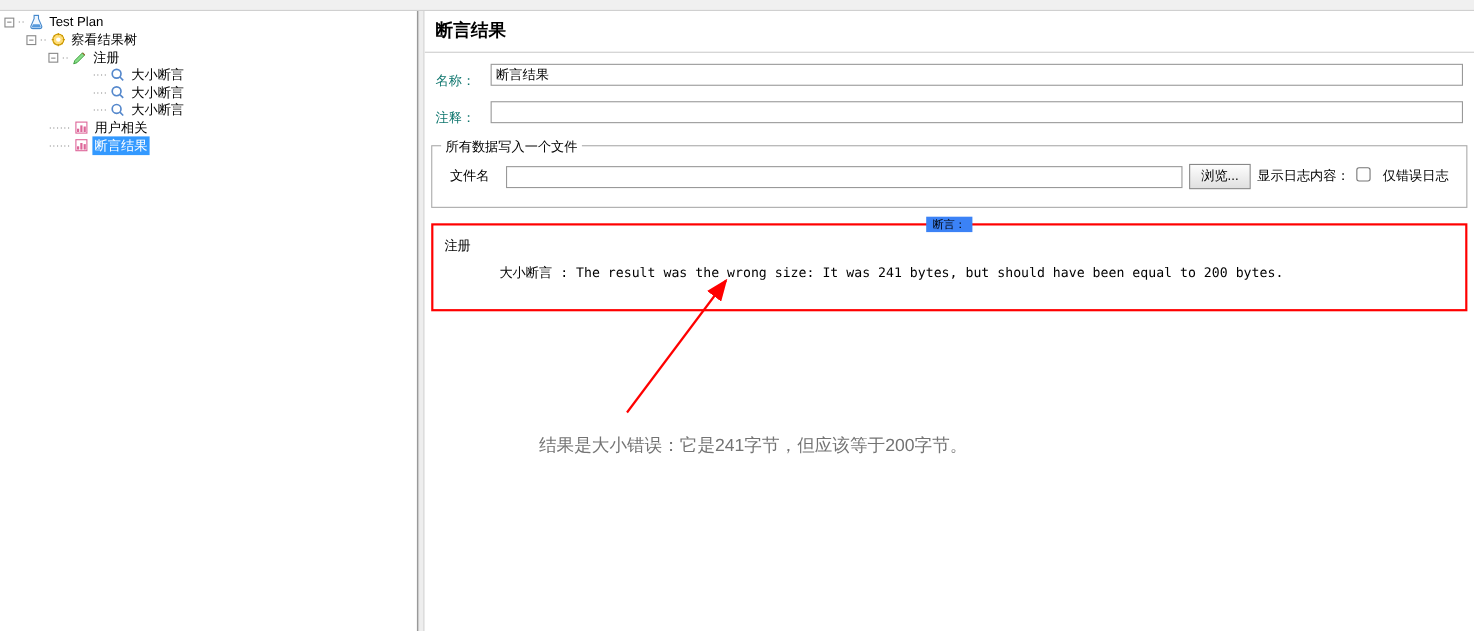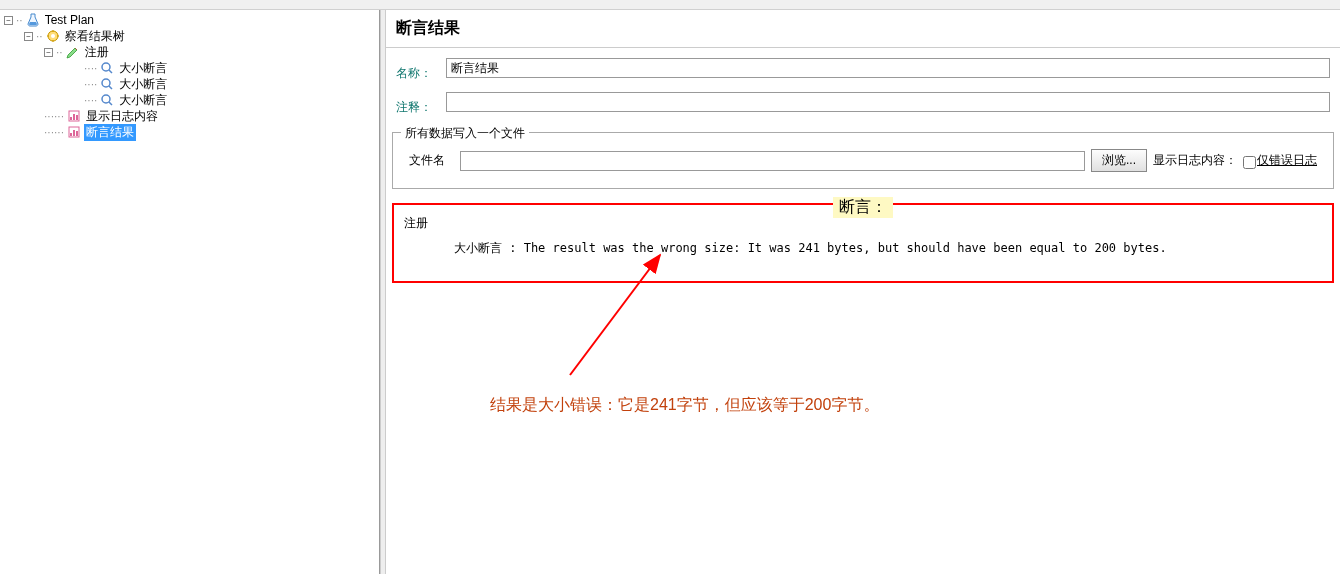--- a/index.html
+++ b/index.html
@@ -158,43 +158,42 @@
     .browse-btn {
       padding: 2px 10px;
       border: 1px solid #888;
       background: linear-gradient(#fdfdfd, #e0e0e0);
       font-size: 12px;
       font-family: inherit;
       cursor: pointer;
     }
     .checkbox-label {
       display: flex;
-      align-items: flex-end;
-      gap: 1px;
-      text-decoration: underline;
+      align-items: flex-start;
+      gap: 11px;
     }
     .log-label {
       margin-left: 0;
     }
     
     .assertion-box {
       margin: 10px 6px;
       border: 2px solid #ff0000;
       position: relative;
       padding: 10px;
       min-height: 80px;
     }
     .assertion-legend {
       position: absolute;
       top: -8px;
       left: 50%;
       transform: translateX(-50%);
-      background: #fef9c3;
+      background: #3b82f6;
       padding: 0 6px;
-      font-size: 16px;
+      font-size: 10px;
       color: #000;
     }
     .assertion-content {
       font-size: 12px;
     }
     .assertion-reg-label {
       display: block;
       margin-bottom: 8px;
     }
     .assertion-msg {
@@ -206,21 +205,21 @@
       position: absolute;
       left: 560px;
       top: 245px;
       pointer-events: none;
     }
     
     .annotation-text {
       position: absolute;
       left: 490px;
       top: 395px;
-      color: #c2410c;
+      color: #737373;
       font-size: 16px;
       font-family: "Microsoft YaHei", sans-serif;
     }
     
     
     .ico-flask { color: #5599dd; font-size: 12px; }
     .ico-gear { color: #ccaa00; font-size: 10px; }
     .ico-pencil { color: #44aa44; font-size: 11px; }
     .ico-search { color: #5588cc; font-size: 11px; }
     .ico-chart { color: #dd6699; font-size: 11px; }
@@ -300,21 +299,21 @@
       <div class="tree-item indent-2">
         <span class="tree-dots">······</span>
         <span class="tree-icon ico-chart">
           <svg width="14" height="14" viewBox="0 0 14 14">
               <rect x="2" y="2" width="10" height="10" fill="#fff" stroke="#dd6699" stroke-width="1"></rect>
               <rect x="3" y="8" width="2" height="3" fill="#dd6699"></rect>
               <rect x="6" y="5" width="2" height="6" fill="#dd6699"></rect>
               <rect x="9" y="6" width="2" height="5" fill="#dd6699"></rect>
             </svg>
         </span>
-        <span class="tree-label">显示日志内容</span>
+        <span class="tree-label">用户相关</span>
       </div>
       <div class="tree-item indent-2">
         <span class="tree-dots">······</span>
         <span class="tree-icon ico-chart">
           <svg width="14" height="14" viewBox="0 0 14 14">
               <rect x="2" y="2" width="10" height="10" fill="#fff" stroke="#dd6699" stroke-width="1"></rect>
               <rect x="3" y="8" width="2" height="3" fill="#dd6699"></rect>
               <rect x="6" y="5" width="2" height="6" fill="#dd6699"></rect>
               <rect x="9" y="6" width="2" height="5" fill="#dd6699"></rect>
             </svg>

